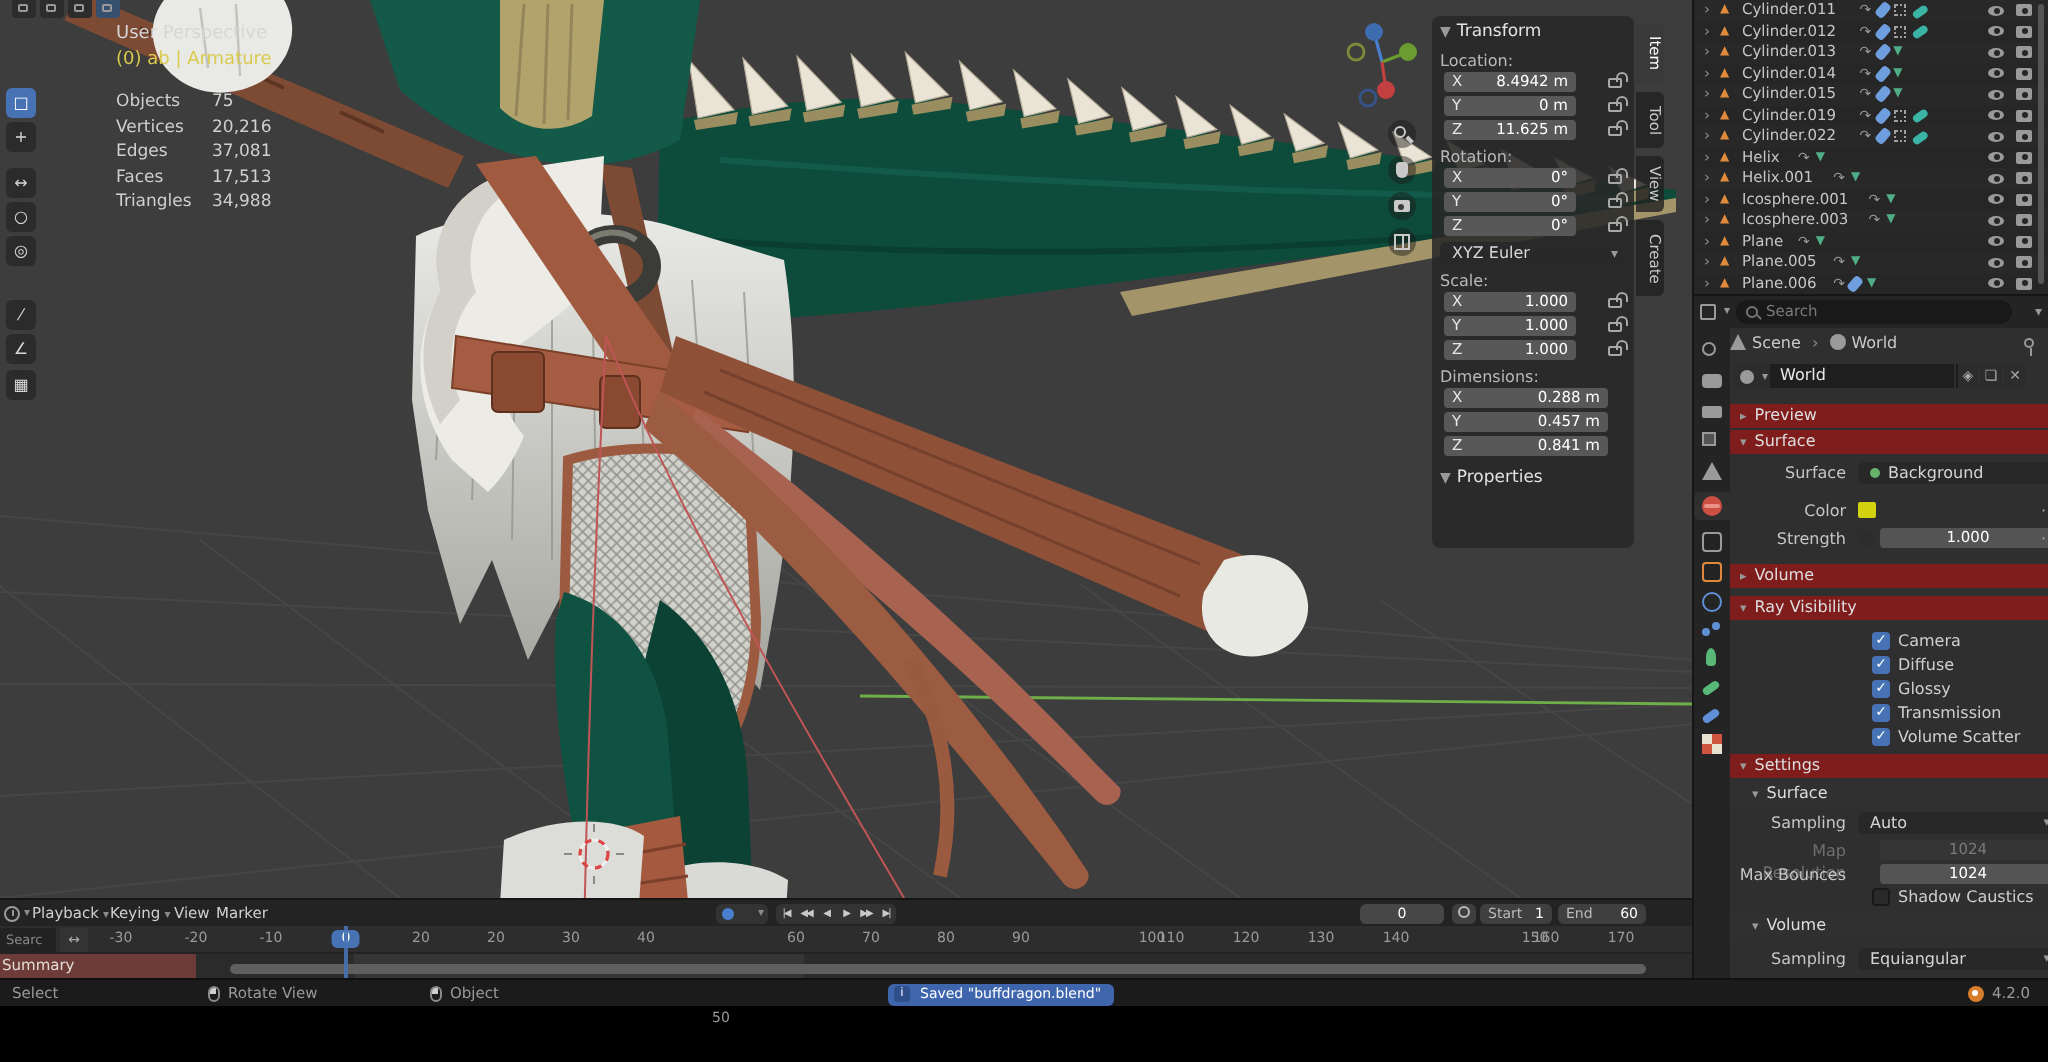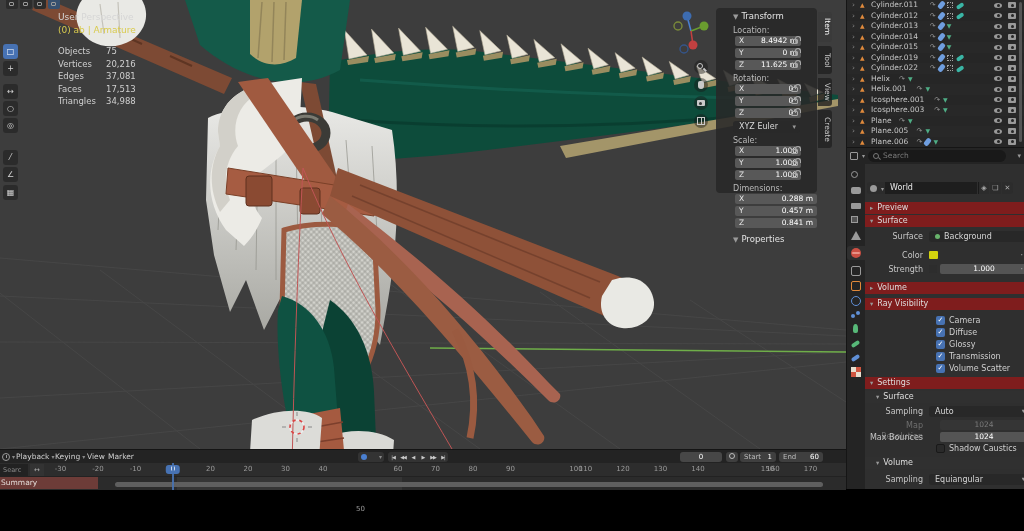--- a/index.html
+++ b/index.html
@@ -36,22 +36,22 @@
   .navbtn i{position:absolute;}
   .nv-lens i.b{left:3px;top:3px;width:6px;height:6px;border:1.2px solid #c9c9c9;border-radius:50%;}
   .nv-lens i.h{left:9px;top:9px;width:4px;height:1.5px;background:#c9c9c9;transform:rotate(45deg);}
   .nv-hand i.b{left:4px;top:3px;width:6px;height:8px;background:#c9c9c9;border-radius:2px 2px 3px 3px;}
   .nv-cam i.b{left:3px;top:4px;width:8px;height:6px;background:#c9c9c9;border-radius:1px;}
   .nv-cam i.d{left:5px;top:6px;width:3px;height:3px;background:#3a3a3a;border-radius:50%;}
   .nv-grid i.b{left:3px;top:3px;width:8px;height:8px;border:1px solid #c9c9c9;}
   .nv-grid i.d{left:6.5px;top:3px;width:1px;height:8px;background:#c9c9c9;}
 
   
-  #npanel{position:absolute;left:716px;top:8px;width:101px;height:185px;
-          background:rgba(40,40,40,.88);border-radius:4px;padding:2px 17px;font-size:8px;color:#cfcfcf;}
+  #npanel{position:absolute;left:716px;top:8px;width:101px;height:266px;
+          background:rgba(40,40,40,.88);border-radius:4px;padding:2px 4px;font-size:8px;color:#cfcfcf;}
   .tp-head{height:13px;line-height:13px;color:#e3e3e3;font-size:8.5px;}
   .tp-head .car{color:#9a9a9a;margin-right:3px;font-size:7px;}
   .tp-label{height:11px;line-height:11px;color:#b9b9b9;margin-top:2px;}
   .tp-row{position:relative;height:11px;margin-bottom:1px;}
   .tp-field{position:absolute;left:2px;width:66px;height:10px;background:#585858;border-radius:2px;
             font-size:7.5px;line-height:10px;color:#fff;}
   .tp-field.wide{width:82px;}
   .tp-field .ax{position:absolute;left:4px;color:#e8e8e8;}
   .tp-field .vl{position:absolute;right:4px;}
   .ic-lock{position:absolute;right:2px;top:3px;width:7px;height:5px;border:1px solid #a8a8a8;border-radius:1px;}
@@ -762,20 +762,26 @@
           <i></i>
         </div>
         <div class="ptab pt-bone-constraints" style="top: 187px;">
           <i></i>
         </div>
         <div class="ptab pt-texture" style="top: 201px;">
           <i></i>
         </div>
       </div>
 
+    <div class="p-bread">
+      <i class="bc-ico bc-scene"></i><span>Scene</span>
+      <span class="sep">›</span>
+      <i class="bc-ico bc-world"></i><span>World</span>
+      <i class="p-pin"></i>
+    </div>
 
     <div class="p-block">
       <div class="pb-browse">
           <b></b>
           <span>▾</span>
         </div>
       <div class="pb-name">World</div>
       <div class="pb-btn pb-shield">◈</div>
       <div class="pb-btn pb-copy">❏</div>
       <div class="pb-btn pb-x">✕</div>
@@ -913,13 +919,23 @@
     <div id="tl-channels">
       <div id="tl-range"></div>
       <div id="tl-scroll"></div>
     </div>
     <div id="tl-search">Searc</div>
     <div id="tl-filter">↔</div>
     <div id="tl-summary">Summary</div>
     <div id="tl-playhead" style="left: 172.2px;"></div>
   </div>
 
+  <div id="statusbar">
+    <span class="sb-item" style="left:6px">Select</span>
+    <i class="ms-ico" style="left:104px"></i>
+    <span class="sb-item" style="left:114px">Rotate View</span>
+    <i class="ms-ico" style="left:215px"></i>
+    <span class="sb-item" style="left:225px">Object</span>
+    <div id="sb-saved">Saved "buffdragon.blend"</div>
+    <i id="sb-logo"></i>
+    <span class="sb-item" id="sb-version">4.2.0</span>
+  </div>
 </div>
 
 </body></html>

